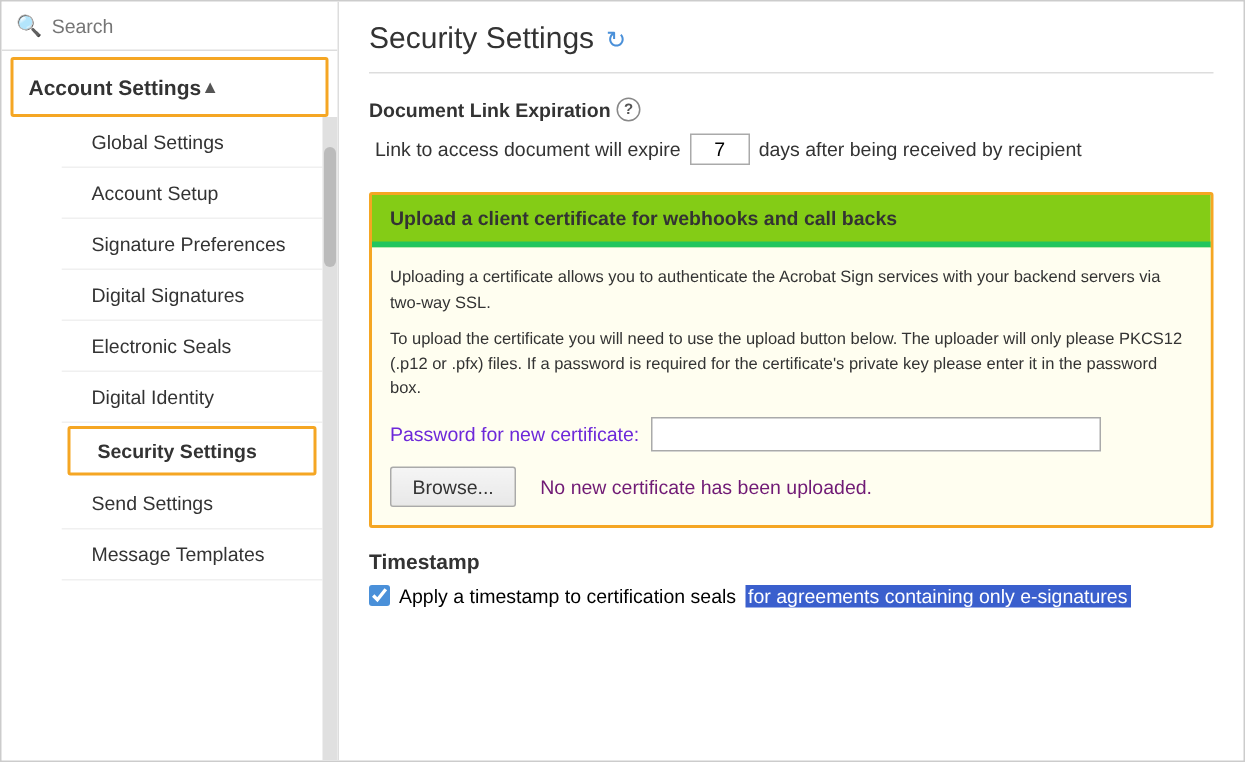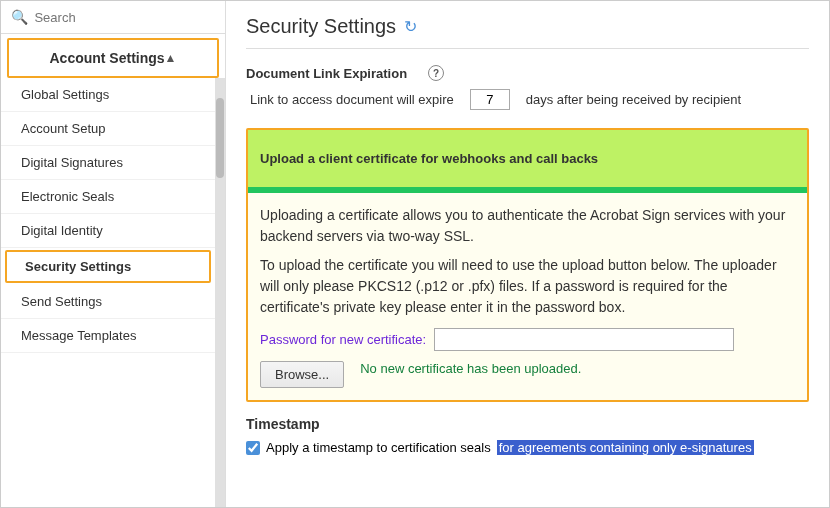--- a/index.html
+++ b/index.html
@@ -38,21 +38,21 @@
 
     .sidebar-section {
       border: 2px solid #f5a623;
       margin: 4px 6px 0 6px;
       border-radius: 2px;
     }
 
     .sidebar-section-header {
       display: flex;
       align-items: center;
-      justify-content: center;
+      justify-content: flex-start;
       padding: 10px 10px;
       cursor: pointer;
       border-radius: 14px;
     }
     .sidebar-section-header-label {
       font-weight: bold;
       font-size: 14px;
       color: #333;
     }
     .sidebar-chevron {
@@ -122,71 +122,71 @@
     
     .settings-section {
       margin-bottom: 18px;
     }
     .section-label {
       font-weight: bold;
       color: #333;
       font-size: 13px;
       display: flex;
       align-items: center;
-      gap: 21px;
+      gap: 4px;
       margin-bottom: 8px;
     }
     .help-icon {
       display: inline-flex;
       align-items: center;
       justify-content: center;
       width: 16px;
       height: 16px;
       border: 1px solid #888;
       border-radius: 50%;
       font-size: 10px;
       color: #555;
       cursor: pointer;
     }
     .expiry-row {
       display: flex;
       align-items: center;
-      gap: 16px;
+      gap: 6px;
       font-size: 13px;
       color: #333;
       margin-left: 4px;
     }
     .expiry-input {
       width: 40px;
       border: 1px solid #aaa;
       padding: 2px 4px;
       text-align: center;
       font-size: 13px;
     }
 
     
     .cert-box {
       border: 2px solid #f5a623;
       border-radius: 2px;
       margin-bottom: 14px;
     }
     .cert-box-header {
-      background: #bef264;
-      padding: 21px 12px;
-      font-weight: bold;
-      color: #333;
-      font-size: 13px;
-      border-bottom: 6px solid #22c55e;
+      background: #84cc16;
+      padding: 8px 12px;
+      font-weight: bold;
+      color: #333;
+      font-size: 13px;
+      border-bottom: 4px solid #22c55e;
     }
     .cert-box-body {
       background: #fffef0;
       padding: 12px 12px;
     }
     .cert-description {
-      font-size: 14px;
+      font-size: 11px;
       color: #333;
       margin-bottom: 10px;
       line-height: 1.5;
     }
     .cert-description p {
       margin-bottom: 8px;
     }
     .cert-form-row {
       display: flex;
       align-items: center;
@@ -200,34 +200,35 @@
     }
     .cert-password-input {
       flex: 1;
       max-width: 300px;
       border: 1px solid #aaa;
       padding: 3px 6px;
       font-size: 13px;
     }
     .browse-row {
       display: flex;
+      align-items: center;
       gap: 16px;
     }
     .browse-btn {
       border: 1px solid #aaa;
       background: linear-gradient(to bottom, #f5f5f5, #e8e8e8);
       padding: 5px 14px;
       font-size: 13px;
       cursor: pointer;
       border-radius: 2px;
       color: #333;
     }
     .no-cert-text {
       font-size: 13px;
-      color: #15803d;
+      color: #701a75;
     }
 
     
     .timestamp-section {
       margin-bottom: 10px;
     }
     .timestamp-title {
       font-weight: bold;
       font-size: 14px;
       color: #333;
@@ -249,20 +250,21 @@
       color: #fff;
       padding: 0 2px;
       text-align: center;
     }
 
     
     .sidebar-content-wrap {
       display: flex;
       flex: 1;
       overflow: hidden;
+      margin-left: 40px;
     }
     .sidebar-nav {
       flex: 1;
       overflow-y: hidden;
     }
   </style>
 </head>
 <body>
 
 <div class="sidebar">
@@ -275,20 +277,21 @@
     <div class="sidebar-section-header">
       <span class="sidebar-section-header-label">Account Settings</span>
       <span class="sidebar-chevron">▲</span>
     </div>
   </div>
 
   <div class="sidebar-content-wrap">
     <div class="sidebar-nav" id="sidebar-nav">
         <div class="sidebar-item">Global Settings</div>
         <div class="sidebar-item">Account Setup</div>
+        <div class="sidebar-item">Signature Preferences</div>
         <div class="sidebar-item">Digital Signatures</div>
         <div class="sidebar-item">Electronic Seals</div>
         <div class="sidebar-item">Digital Identity</div>
         <div class="sidebar-item active">Security Settings</div>
         <div class="sidebar-item">Send Settings</div>
         <div class="sidebar-item">Message Templates</div>
       </div>
     <div class="sidebar-scroll-track">
       <div class="sidebar-scroll-thumb"></div>
     </div>

